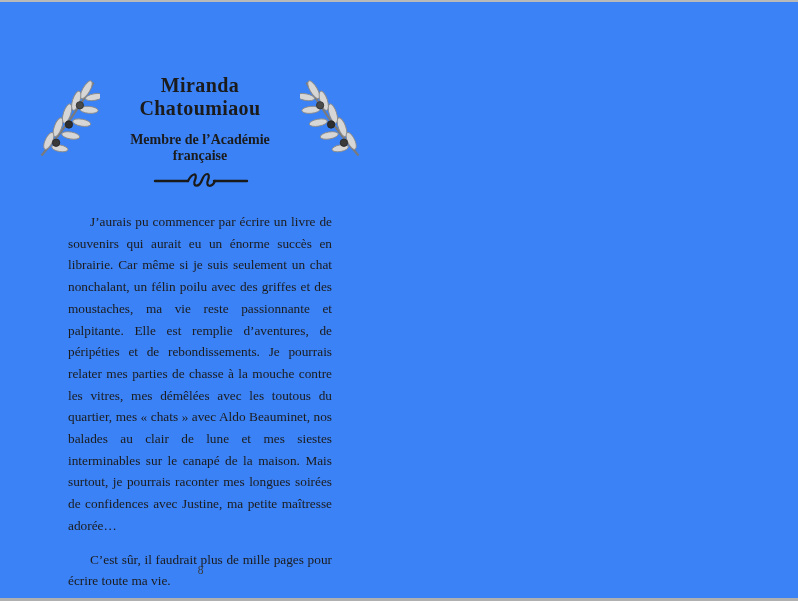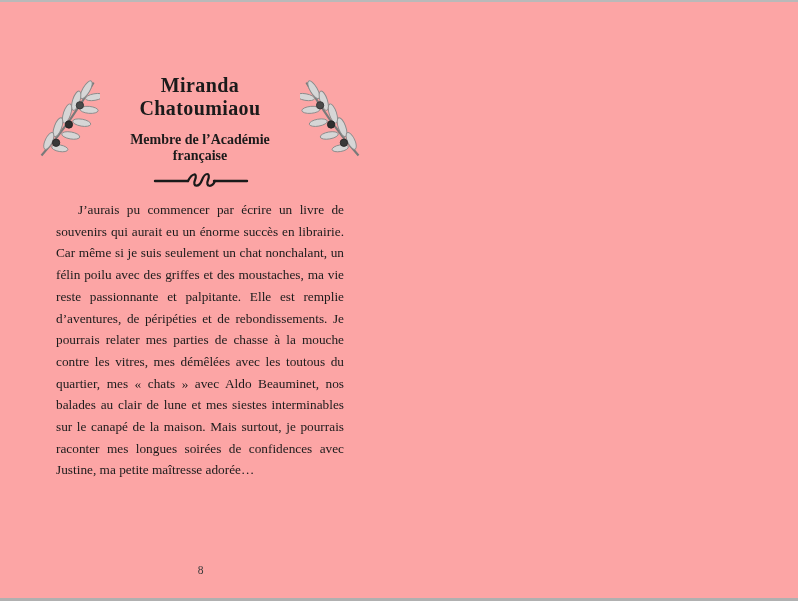--- a/index.html
+++ b/index.html
@@ -1,19 +1,19 @@
 <!DOCTYPE html>
 <html><head>
 <meta charset="utf-8">
 <style>
   html,body{margin:0;padding:0;background:#e9e9e9;}
   .screen{
     position:relative;
     width:798px;height:601px;
-    background:#fca5a5;
+    background:#3b82f6;
     overflow:hidden;
     font-family:"Liberation Serif","DejaVu Serif",serif;
     color:#1b1b1b;
     box-sizing:border-box;
     border-top:2px solid #b9b9b9;
     border-bottom:3px solid #b0b0b0;
   }
   .page{position:absolute;top:0;height:100%;}
   .page-left{left:0;width:399px;}
   .page-right{left:399px;width:399px;}
@@ -35,21 +35,21 @@
   }
   .branch{width:64px;height:88px;flex:0 0 auto;}
   .branch.mirror{transform:scaleX(-1);}
   .divider-wrap{
     position:absolute;left:57px;top:166px;width:287px;text-align:center;
   }
 
   
   .body-text{position:absolute;}
   .body-left{left:56px;top:197px;width:288px;font-size:13.3px;line-height:21.7px;}
-  .para{margin:0;text-indent:22px;text-align:justify;}
+  .para{margin:12px;text-indent:22px;text-align:justify;}
 
   .page-number{
     position:absolute;top:562px;font-size:11.5px;color:#3a3a3a;text-align:center;
   }
   .page-number.left{left:57px;width:287px;}
 </style>
 </head>
 <body>
 
 <div class="screen">
@@ -103,20 +103,21 @@
 
     <div class="divider-wrap">
       <svg width="96" height="24" viewBox="0 0 96 24" aria-hidden="true">
         <path d="M2 13 H35 M61 13 H94" stroke="#1a1a1a" stroke-width="2.4" fill="none" stroke-linecap="round"></path>
         <path d="M35 13 C39 5,45 4,42 12 C39 19,46 20,49 12 C52 4,58 4,55 12 C52 19,59 20,62 13" stroke="#1a1a1a" stroke-width="2.2" fill="none" stroke-linecap="round"></path>
       </svg>
     </div>
 
     <div class="body-text body-left">
         <p class="para">J’aurais pu commencer par écrire un livre de souvenirs qui aurait eu un énorme succès en librairie. Car même si je suis seulement un chat nonchalant, un félin poilu avec des griffes et des moustaches, ma vie reste passionnante et palpitante. Elle est remplie d’aventures, de péripéties et de rebondissements. Je pourrais relater mes parties de chasse à la mouche contre les vitres, mes démêlées avec les toutous du quartier, mes « chats » avec Aldo Beauminet, nos balades au clair de lune et mes siestes interminables sur le canapé de la maison. Mais surtout, je pourrais raconter mes longues soirées de confidences avec Justine, ma petite maîtresse adorée…</p>
+        <p class="para">C’est sûr, il faudrait plus de mille pages pour écrire toute ma vie.</p>
       </div>
 
     <div class="page-number left">8</div>
   </div>
 
   <div class="page page-right">
     
     
   </div>
 

